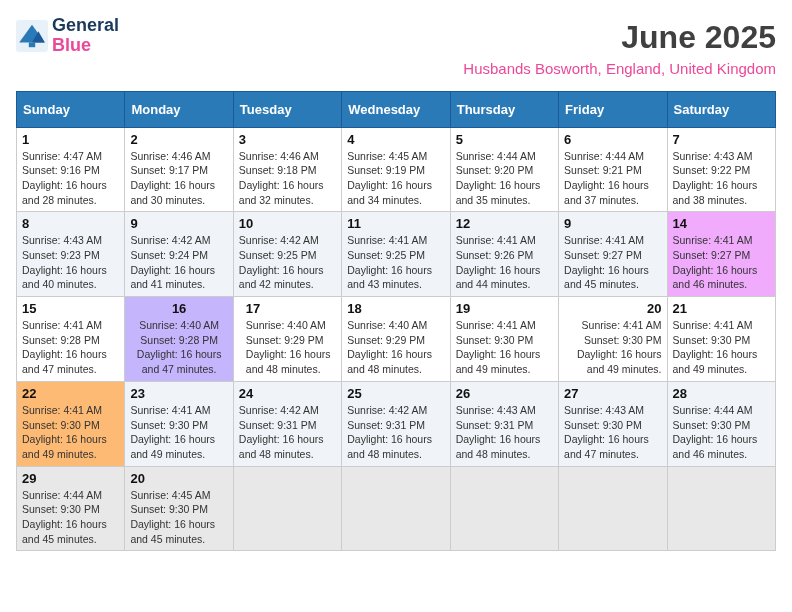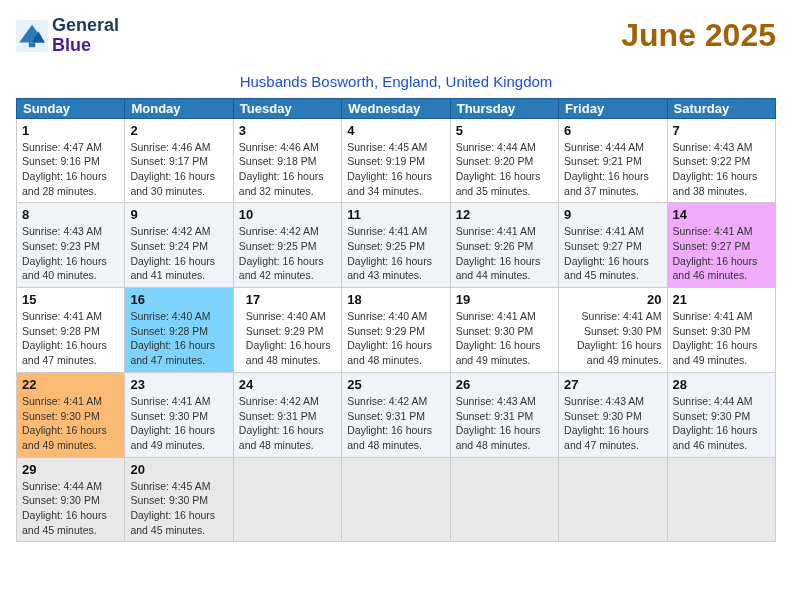--- a/index.html
+++ b/index.html
@@ -6,61 +6,61 @@
     body {
       font-family: Arial, sans-serif;
       background: #fff;
       width: 792px;
       min-height: 612px;
       padding: 16px;
     }
     .header-area {
       display: flex;
       justify-content: space-between;
-      align-items: center;
-      margin-bottom: 17px;
+      align-items: flex-end;
+      margin-bottom: 4px;
     }
     .logo {
       display: flex;
       align-items: center;
     }
     .logo-text {
       font-size: 18px;
       font-weight: bold;
       color: #1a3a5c;
       line-height: 1.1;
     }
-    .logo-blue { color: #4c1d95; }
+    .logo-blue { color: #ec4899; }
     .logo-icon {
       width: 32px;
       height: 32px;
       margin-right: 4px;
     }
     .month-title {
       font-size: 32px;
       font-weight: bold;
-      color: #a16207;
+      color: #404040;
       text-align: right;
     }
     .subtitle {
-      text-align: center;
+      text-align: right;
       font-size: 15px;
-      color: #1d4ed8;
-      margin-bottom: 8px;
+      color: #ec4899;
+      margin-bottom: 14px;
     }
     .calendar {
       width: 100%;
       border-collapse: collapse;
       font-size: 11px;
     }
     .calendar th {
       background: #2a7ab8;
       color: #fff;
       text-align: left;
-      padding: 2px 6px;
+      padding: 10px 6px;
       font-size: 13px;
       font-weight: bold;
       border: 1px solid #1a5a9a;
     }
     .calendar td {
       border: 1px solid #ccc;
       vertical-align: top;
       padding: 4px 5px;
       width: 14.28%;
       min-height: 80px;
@@ -222,21 +222,21 @@
         </td>
       </tr>
       <tr>
         <td style="background: rgb(255, 255, 255);">
           <span class="day-num">15</span>
           <div class="day-info" style="white-space: pre-line;">Sunrise: 4:41 AM
 Sunset: 9:28 PM
 Daylight: 16 hours
 and 47 minutes.</div>
         </td>
-        <td style="background: #7dd3fc;">
+        <td style="background: #c4b5fd; text-align: center;">
           <span class="day-num">16</span>
           <div class="day-info" style="white-space: pre-line;">Sunrise: 4:40 AM
 Sunset: 9:28 PM
 Daylight: 16 hours
 and 47 minutes.</div>
         </td>
         <td style="background: rgb(255, 255, 255); padding-left: 12px;">
           <span class="day-num">17</span>
           <div class="day-info" style="white-space: pre-line;">Sunrise: 4:40 AM
 Sunset: 9:29 PM

